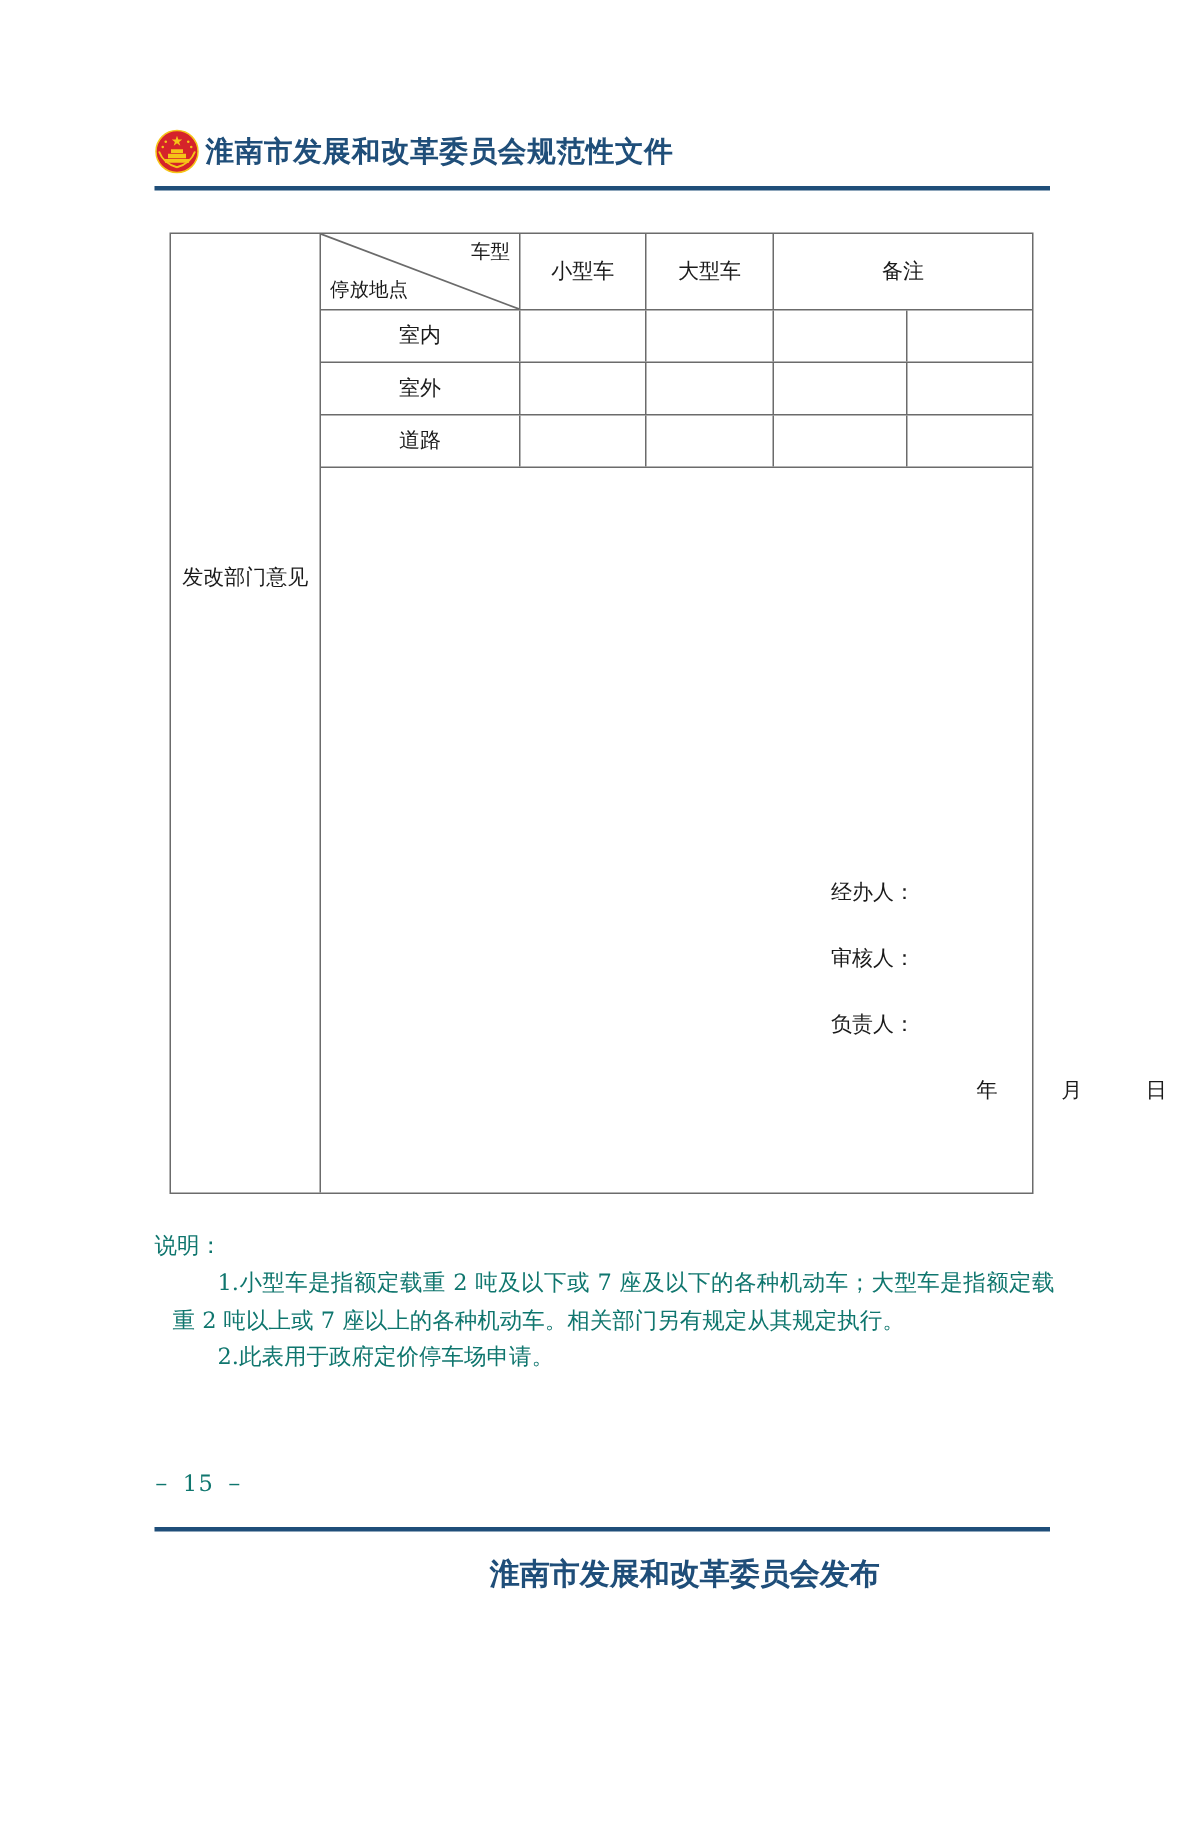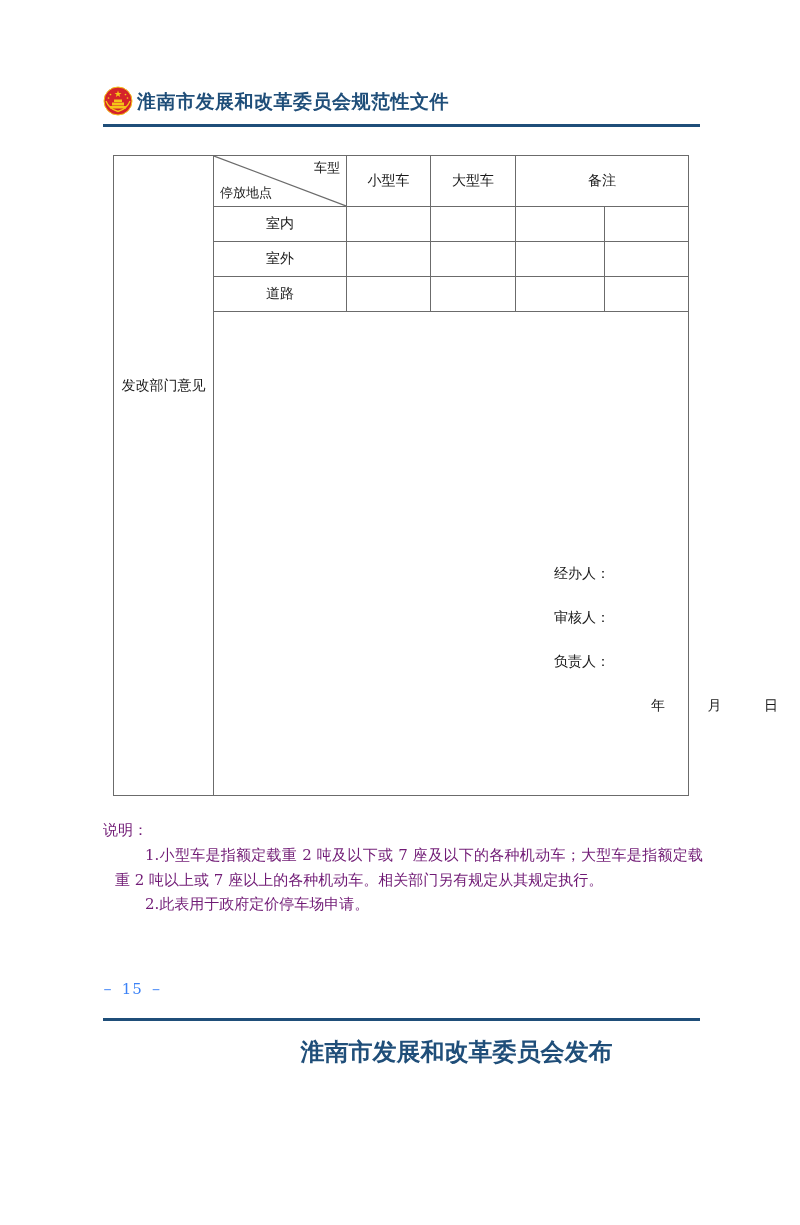--- a/index.html
+++ b/index.html
@@ -141,21 +141,21 @@
     align-items: center;
     justify-content: center;
     font-size: 14px;
     line-height: 1.75;
     padding-bottom: 180px;
     box-sizing: border-box;
   }
   .sign-block {
     position: absolute;
     left: 340px;
-    top: 254px;
+    top: 276px;
     font-size: 14px;
     line-height: 1;
   }
   .sign-line {
     margin-bottom: 30px;
     white-space: nowrap;
   }
   .date-line {
     margin-left: 97px;
     white-space: nowrap;
@@ -165,50 +165,50 @@
   .date-line span:last-child { margin-right: 0; }
 
   
   .notes {
     position: absolute;
     left: 103px;
     top: 818px;
     width: 600px;
     font-size: 15px;
     line-height: 1.65;
-    color: #701a75;
+    color: #0f766e;
   }
   .notes p { margin: 0; }
   .notes .indent { text-indent: 2em; text-align: justify; margin-left: 12px; }
 
   
   .page-no {
     position: absolute;
     left: 100px;
     top: 980px;
     font-size: 15px;
-    color: #3b82f6;
+    color: #0f766e;
     letter-spacing: 1px;
     text-align: center;
   }
   .footer-rule {
     position: absolute;
     left: 103px;
     top: 1018px;
     width: 597px;
     height: 3px;
     background: #1F4E79;
   }
   .footer-title {
     position: absolute;
     left: 103px;
     top: 1036px;
     width: 597px;
     text-align: center;
-    font-size: 24px;
+    font-size: 20px;
     font-weight: bold;
     color: #1F4E79;
     font-family: "DejaVu Sans", "Liberation Sans", sans-serif;
     padding-left: 110px;
     box-sizing: border-box;
   }
 </style>
 </head>
 <body>
 

